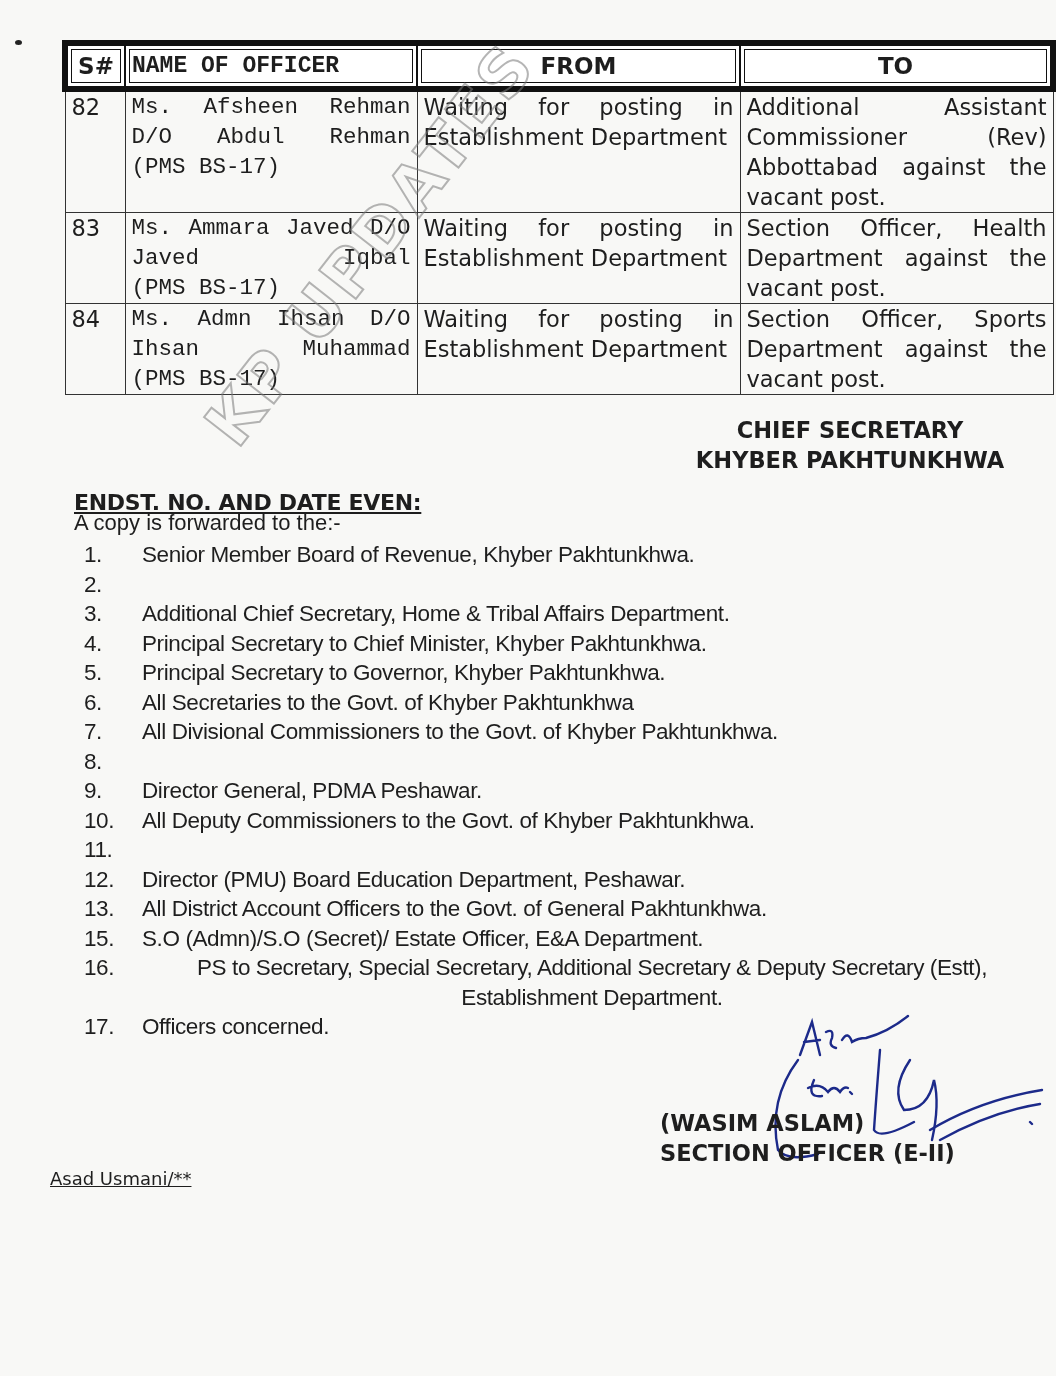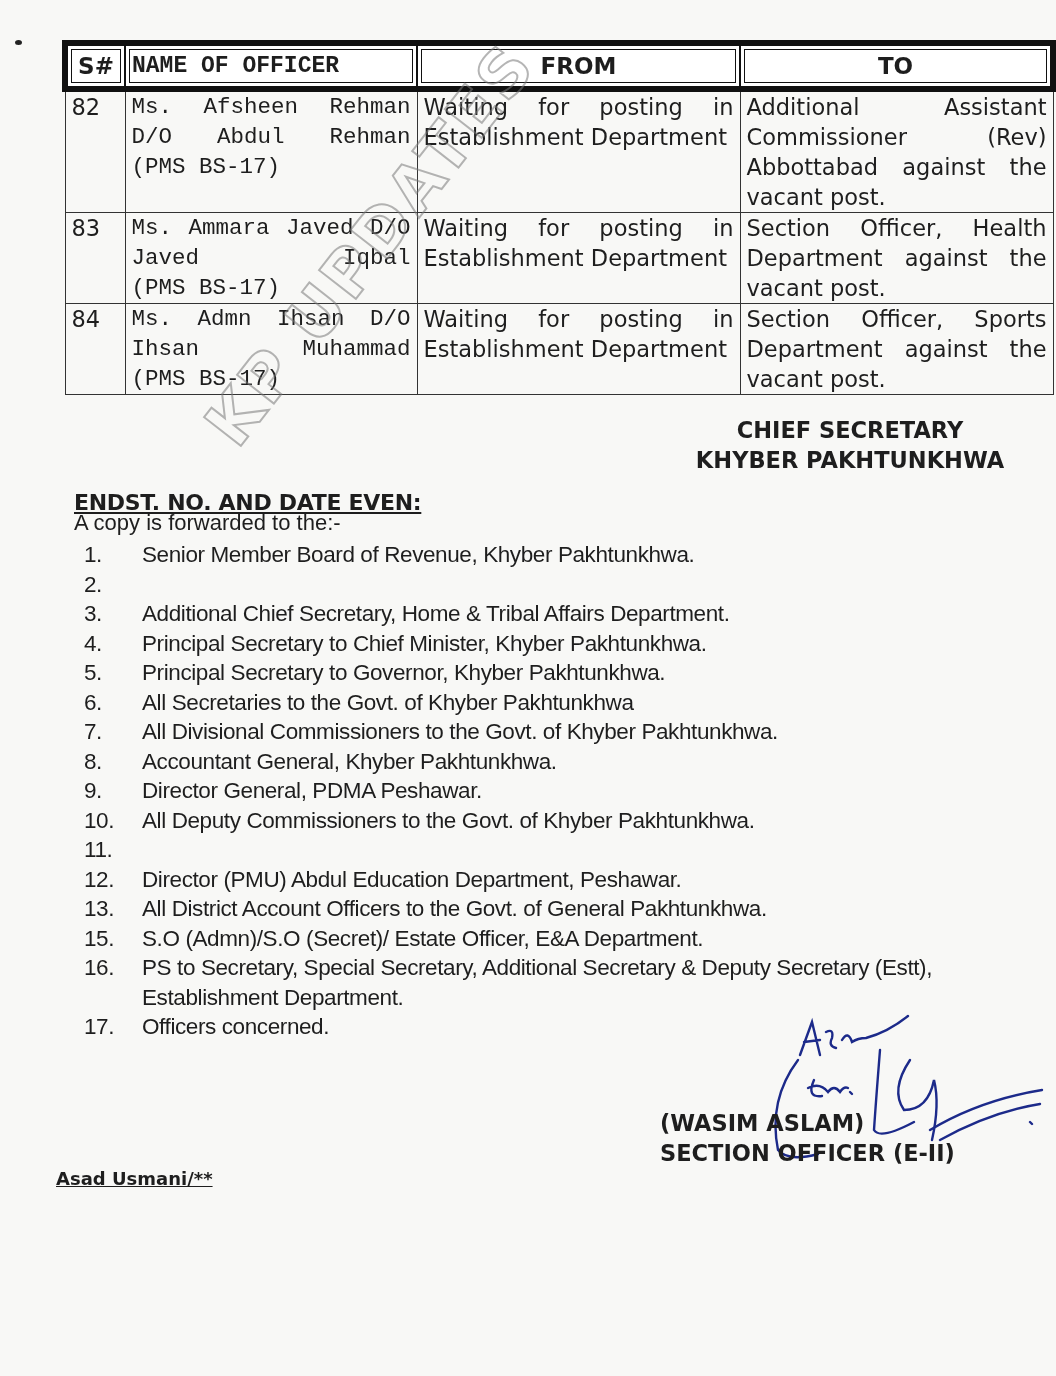--- a/index.html
+++ b/index.html
@@ -46,30 +46,30 @@
     position: absolute; left: 74px; top: 510px; font-size: 22px;
     font-family: "Liberation Sans Narrow", "Liberation Sans", sans-serif;
   }
   ol.copies {
     position: absolute; left: 84px; top: 540px; margin: 0; padding: 0;
     list-style: none; font-size: 22.5px; line-height: 29.5px;
     font-family: "Liberation Sans", sans-serif; letter-spacing: -0.4px;
   }
   ol.copies li { display: flex; }
   ol.copies .num { width: 58px; flex: none; }
-  ol.copies .txt { flex: none; }
+  ol.copies .txt { flex: none; text-align: center; }
   ol.copies li.wide .txt { width: 900px; }
 
   .sig-block {
     position: absolute; left: 660px; top: 1108px; width: 360px; 
     font-weight: bold; font-size: 22.5px; line-height: 30px;
   }
   .signature { position: absolute; left: 730px; top: 1010px; width: 320px; height: 160px; }
   .initials {
-    position: absolute; left: 56px; top: 1168px; font-weight: bold; font-size: 18px;
+    position: absolute; left: 50px; top: 1168px; font-weight: normal; font-size: 18px;
     text-decoration: underline;
   }
   .watermark {
     position: absolute; left: 220px; top: 400px;
     transform: rotate(-52deg); transform-origin: left center;
     font-family: "DejaVu Sans", sans-serif; font-weight: bold; font-size: 64px;
     color: transparent; -webkit-text-stroke: 2px rgba(120,120,120,0.55);
     letter-spacing: 4px; white-space: nowrap; pointer-events: none;
   }
 </style>
@@ -176,36 +176,35 @@
     <li>
       <span class="num">6.</span>
       <span class="txt">All Secretaries to the Govt. of Khyber Pakhtunkhwa</span>
     </li>
     <li>
       <span class="num">7.</span>
       <span class="txt">All Divisional Commissioners to the Govt. of Khyber Pakhtunkhwa.</span>
     </li>
     <li>
       <span class="num">8.</span>
-      <span class="txt">Accountant General, Khyber Pakhtunkhwa.</span>
     </li>
     <li>
       <span class="num">9.</span>
       <span class="txt">Director General, PDMA Peshawar.</span>
     </li>
     <li>
       <span class="num">10.</span>
       <span class="txt">All Deputy Commissioners to the Govt. of Khyber Pakhtunkhwa.</span>
     </li>
     <li>
       <span class="num">11.</span>
     </li>
     <li>
       <span class="num">12.</span>
-      <span class="txt">Director (PMU) Abdul Education Department, Peshawar.</span>
+      <span class="txt">Director (PMU) Board Education Department, Peshawar.</span>
     </li>
     <li>
       <span class="num">13.</span>
       <span class="txt">All District Account Officers to the Govt. of General Pakhtunkhwa.</span>
     </li>
     <li>
       <span class="num">15.</span>
       <span class="txt">S.O (Admn)/S.O (Secret)/ Estate Officer, E&amp;A Department.</span>
     </li>
     <li class="wide">

